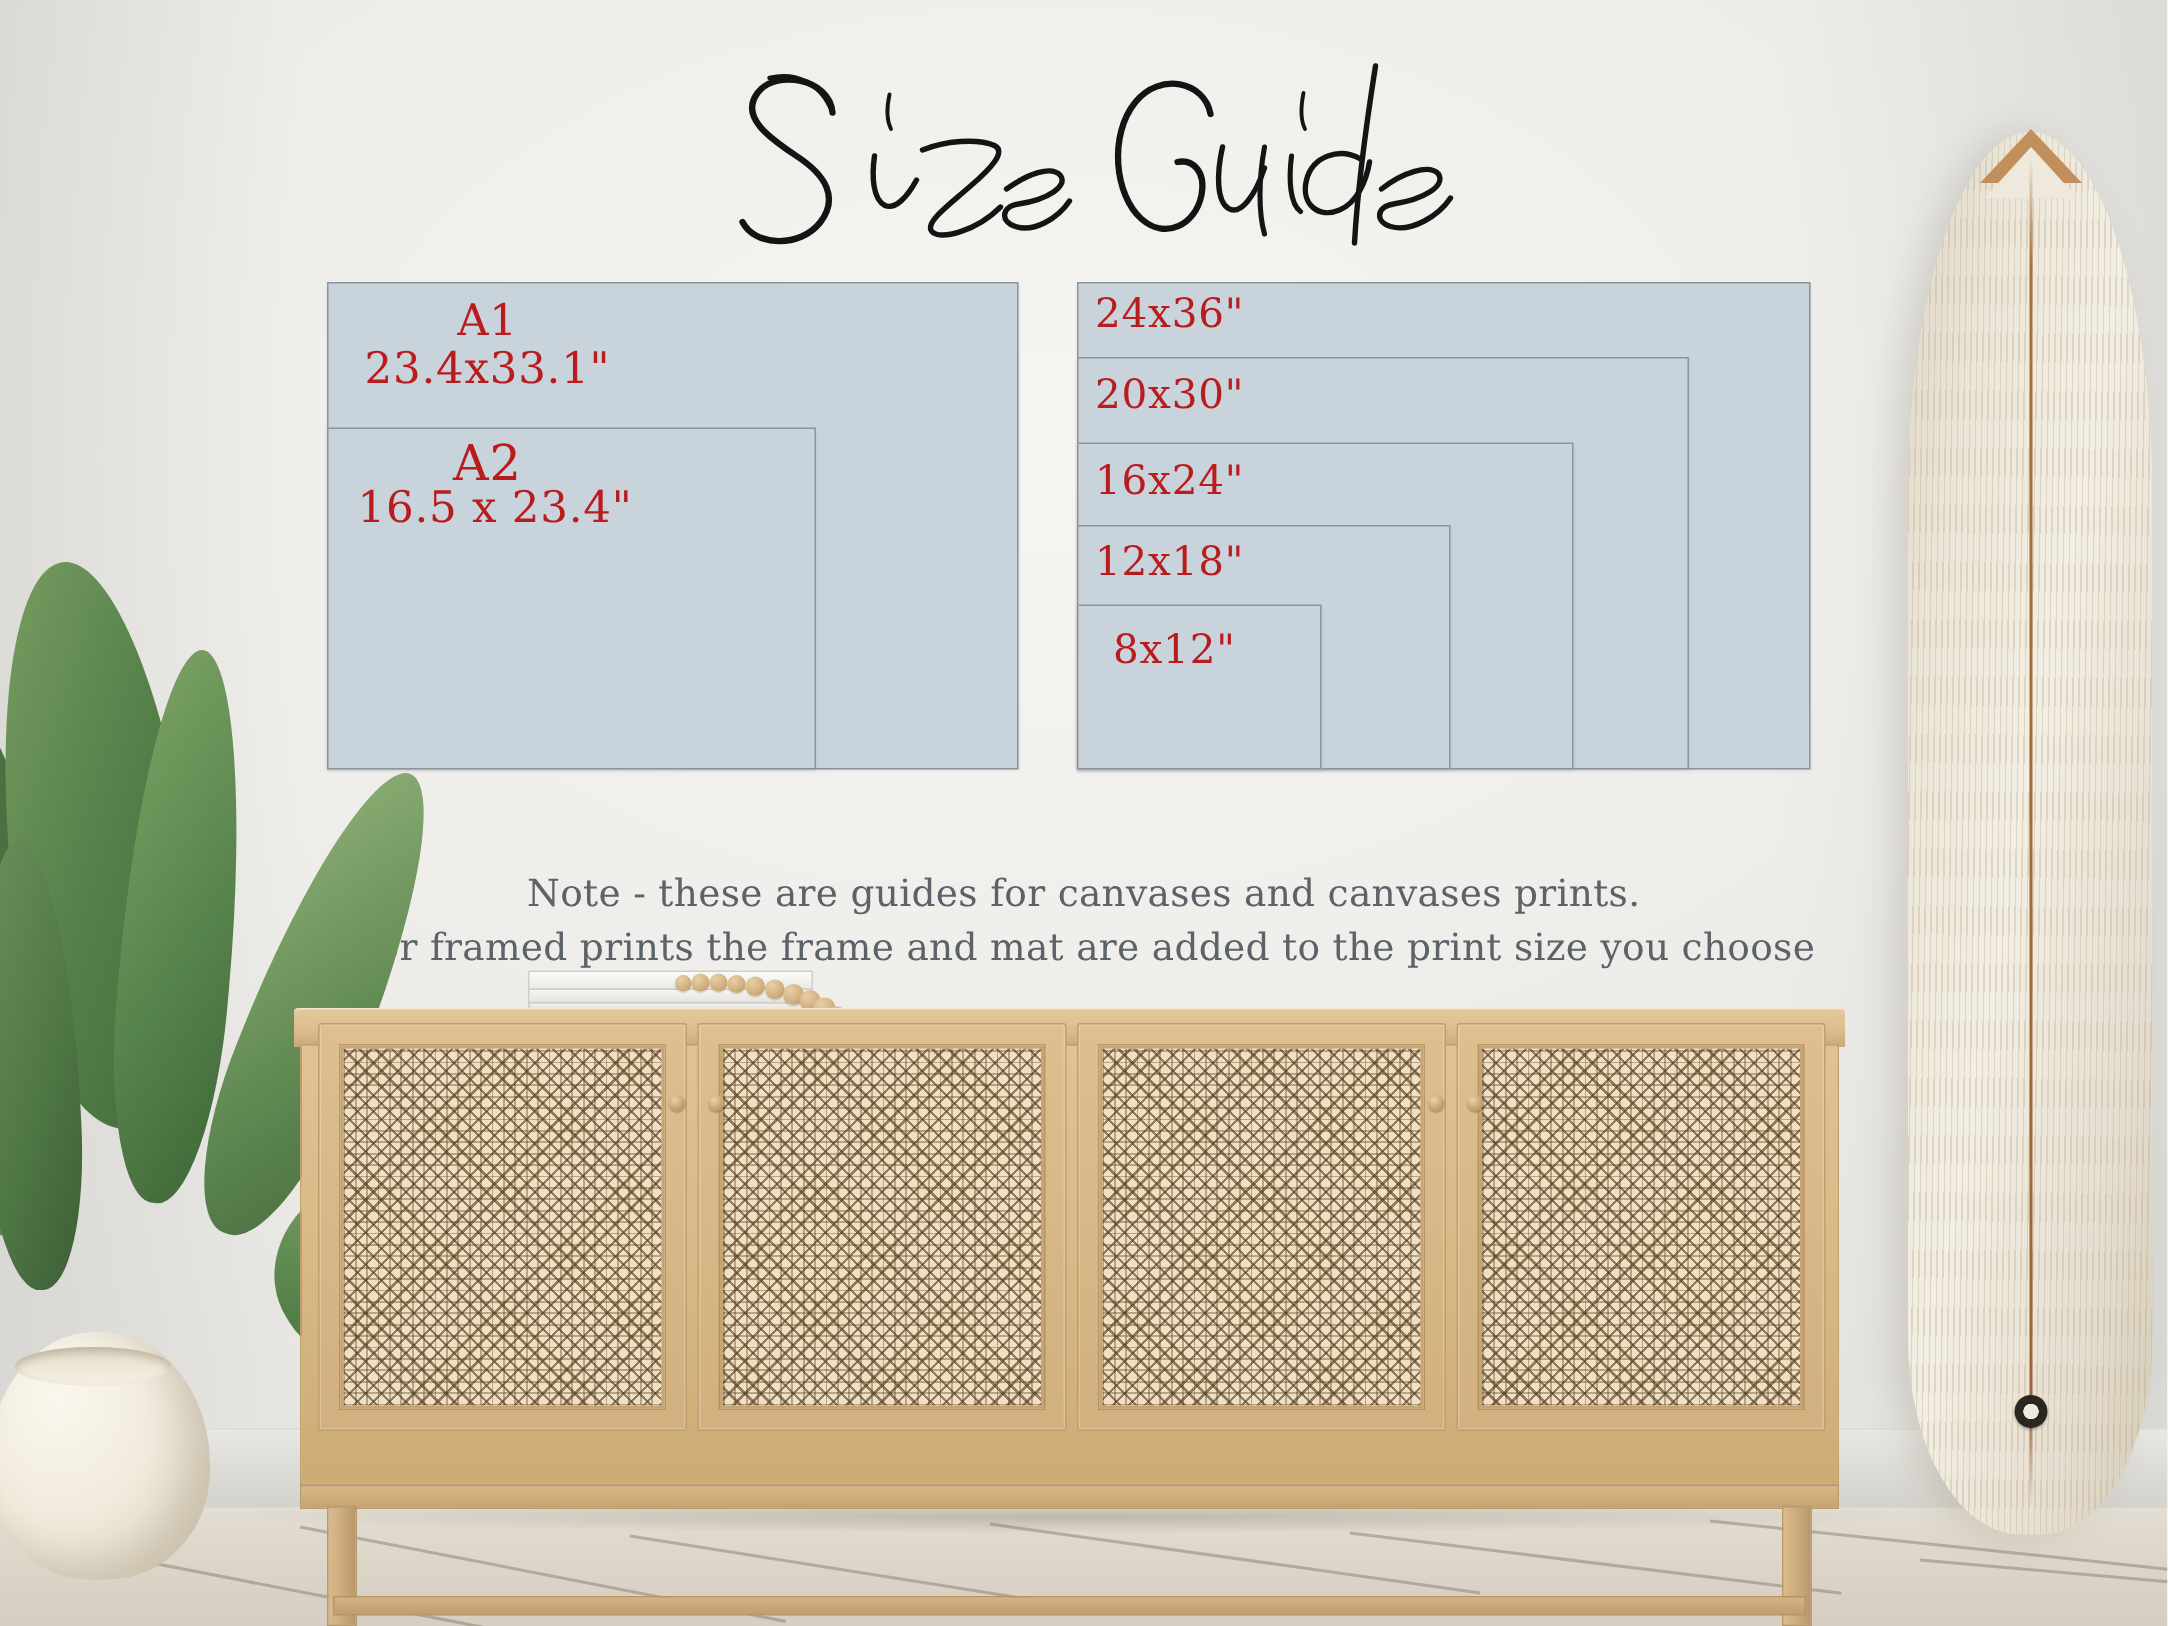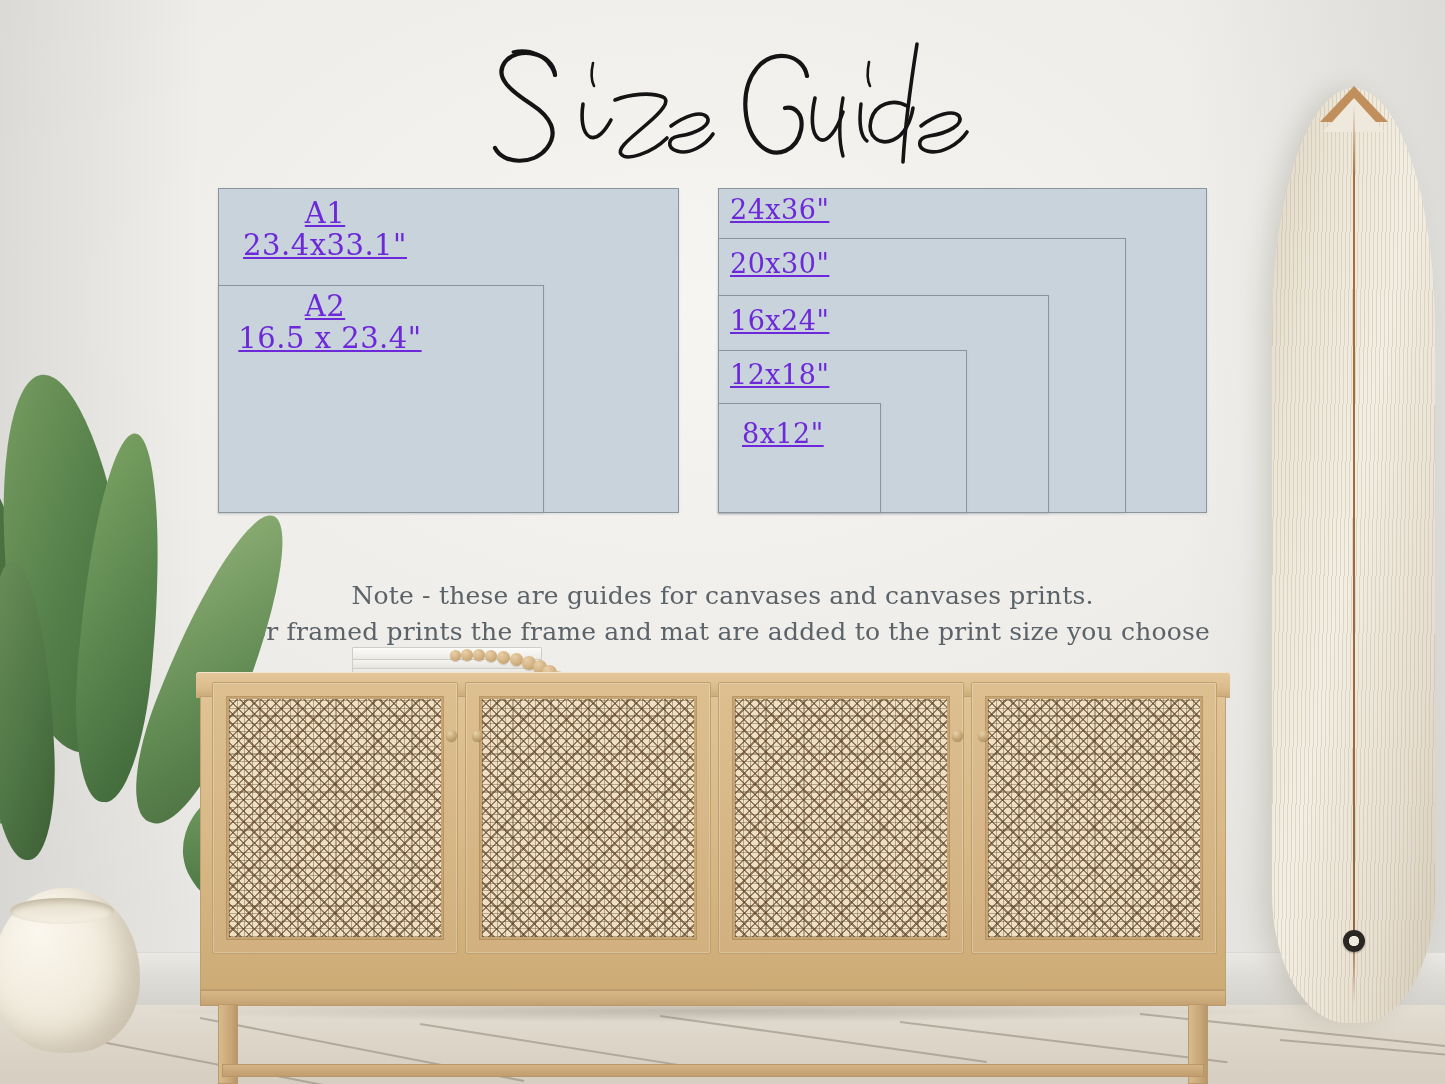--- a/index.html
+++ b/index.html
@@ -52,25 +52,24 @@
   
   .rect {
     position:absolute;
     background:#c8d3dc;
     border:1.4px solid #8b959d;
     box-shadow:0 1px 2px rgba(120,130,140,.18);
   }
   .rect.sub { background:#c8d3dc; }
   .rect-label {
     position:absolute;
-    color:#6d28d9;
+    color:#b91c1c;
     font-family:"DejaVu Serif", serif;
     white-space:nowrap;
     letter-spacing:.5px;
-    text-decoration:underline;
   }
   .lbl-center { text-align:center; }
 
   
   .note {
     position:absolute; left:0; top:578px; width:1445px;
     text-align:center;
     color:#5b6268;
     font-family:"DejaVu Serif", serif;
     font-size:25px;
@@ -239,21 +238,21 @@
     </svg>
   </div>
 
   <div>
 
     <div class="rect" style="left:218px; top:188px; width:461px; height:325px;"></div>
     <div class="rect-label lbl-center" style="left:240px; top:196px; width:170px; font-size:29px;">A1</div>
     <div class="rect-label lbl-center" style="left:226px; top:228px; width:198px; font-size:29px;">23.4x33.1"</div>
 
     <div class="rect sub" style="left:218px; top:285px; width:326px; height:228px;"></div>
-    <div class="rect-label lbl-center" style="left:240px; top:289px; width:170px; font-size:29px;">A2</div>
+    <div class="rect-label lbl-center" style="left:240px; top:289px; width:170px; font-size:33px;">A2</div>
     <div class="rect-label lbl-center" style="left:222px; top:321px; width:216px; font-size:29px;">16.5 x 23.4"</div>
   </div>
 
   <div>
 
     <div class="rect" style="left:718px; top:188px; width:489px; height:325px;"></div>
     <div class="rect-label" style="left:730px; top:194px; font-size:27px;">24x36"</div>
 
     <div class="rect sub" style="left:718px; top:238px; width:408px; height:275px;"></div>
     <div class="rect-label" style="left:730px; top:248px; font-size:27px;">20x30"</div>

